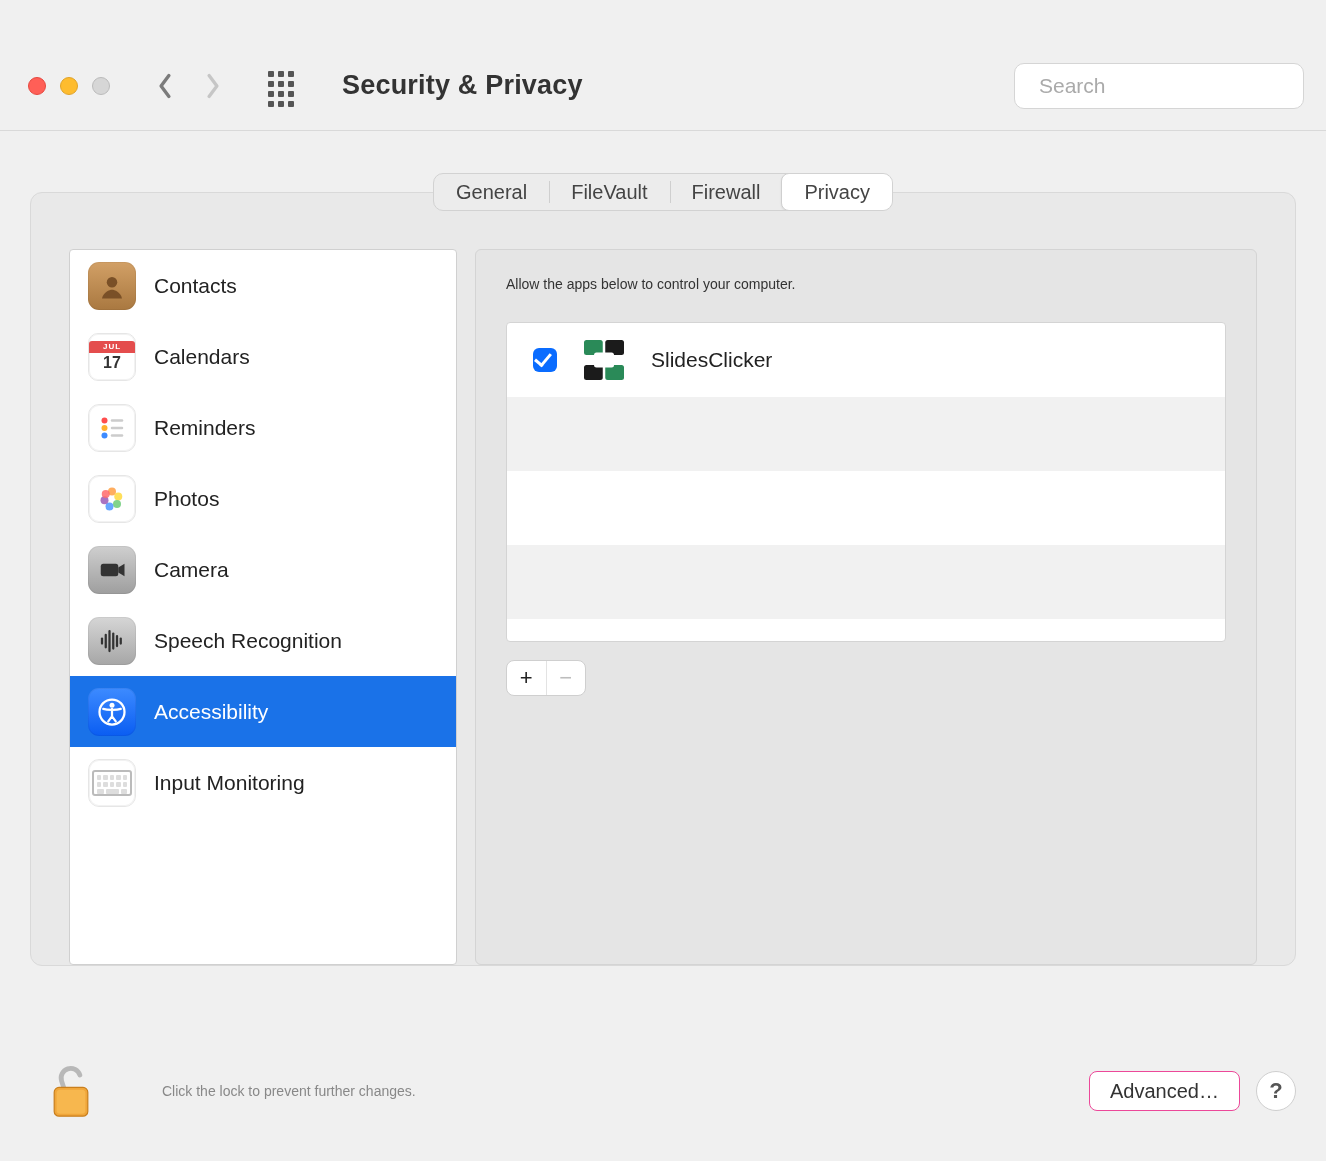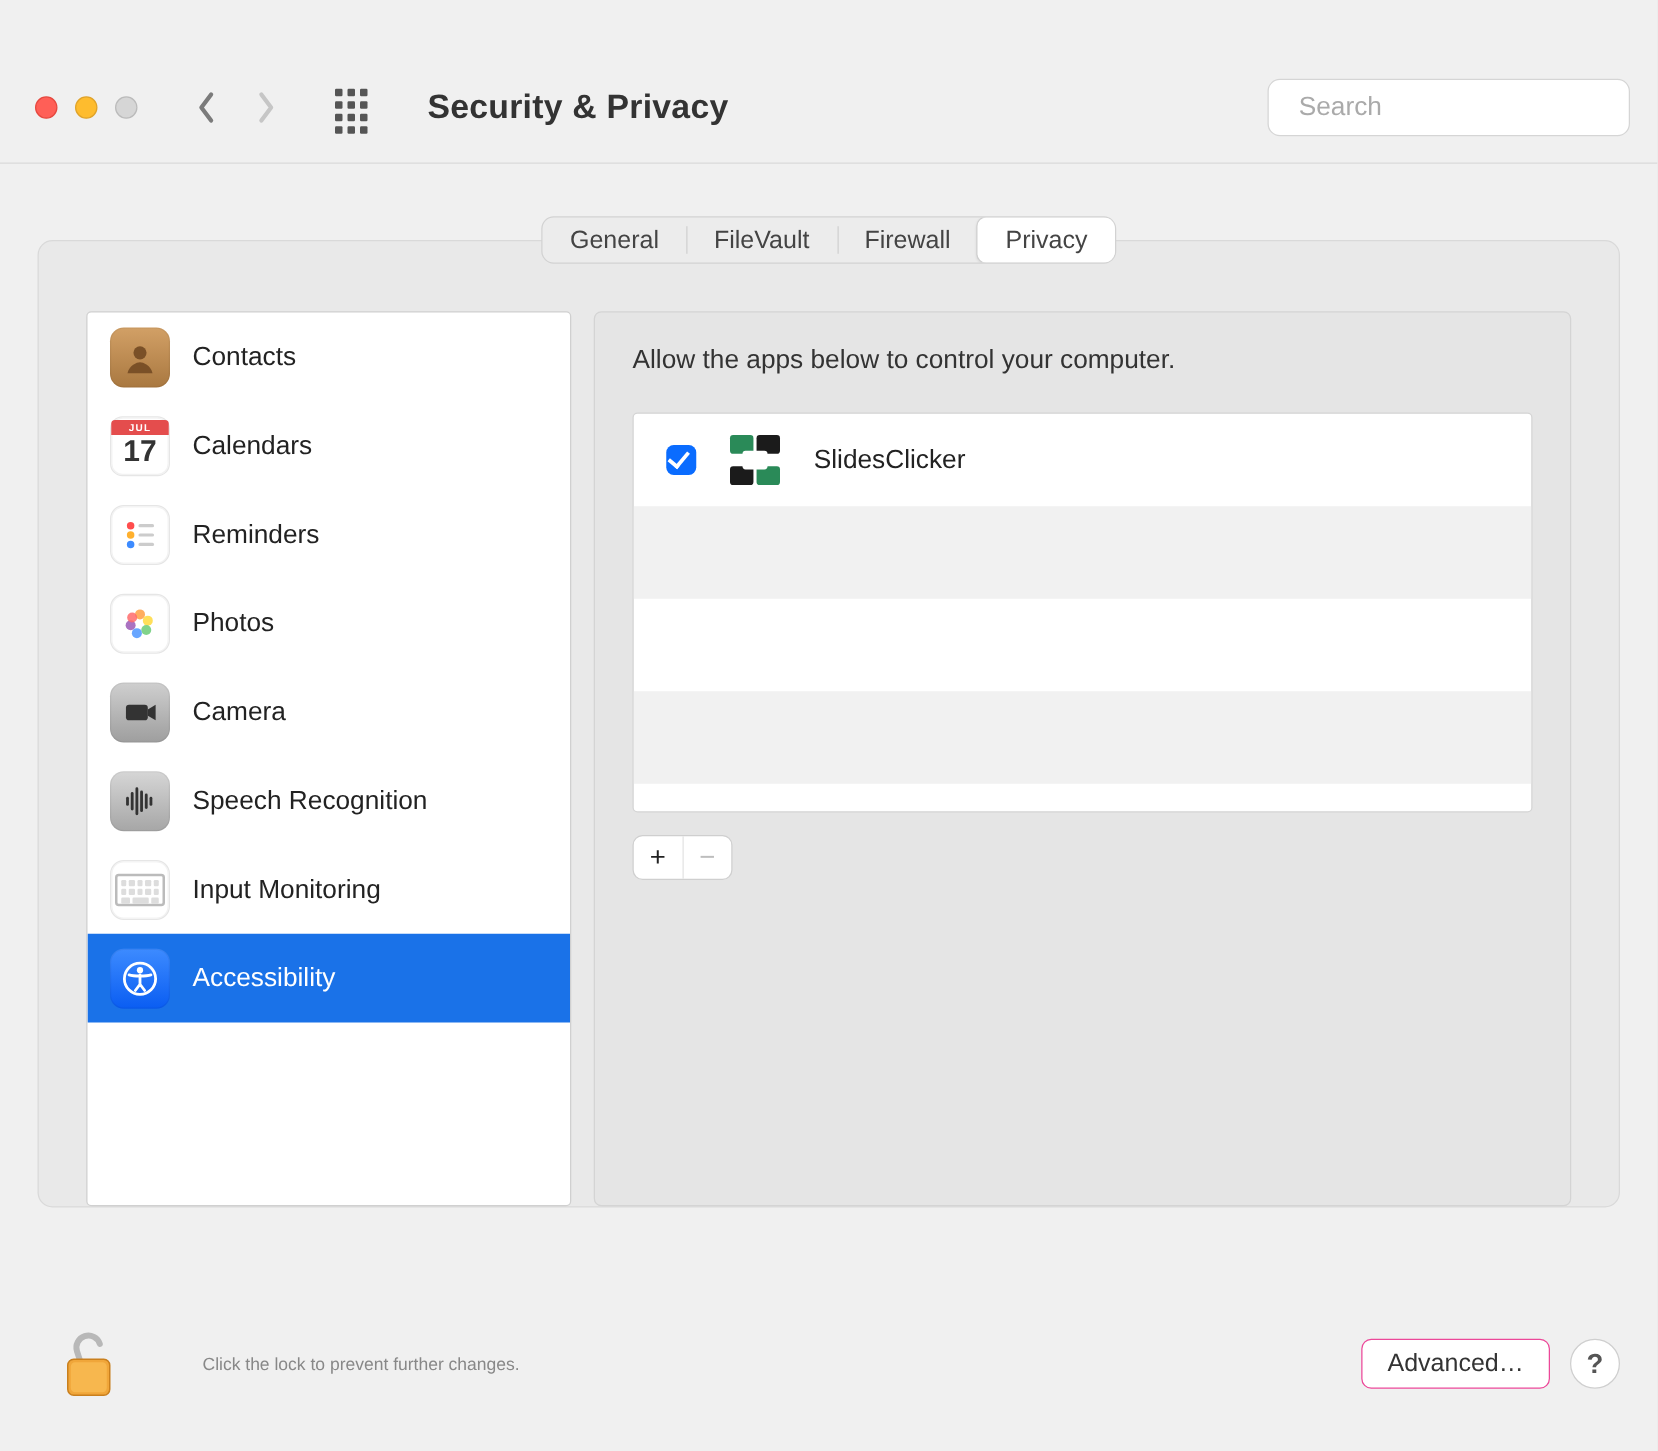--- a/index.html
+++ b/index.html
@@ -95,21 +95,21 @@
   .side-item.selected{ background:#1a72e8; color:#fff; }
   .side-icon{
     width:48px; height:48px; border-radius:11px; flex-shrink:0;
     display:flex; align-items:center; justify-content:center;
     box-shadow: inset 0 0 0 1px rgba(0,0,0,.05);
   }
   .side-icon svg{ width:30px; height:30px; }
   .icon-contacts   { background:linear-gradient(#d2a066,#a97840); }
   .icon-calendars  { background:#fff; border:1px solid #e6e6e6; flex-direction:column; padding:4px 0 0; border-radius:10px;}
   .icon-calendars .bar{ background:#e44d4d; color:#fff; font-size:8px; font-weight:700; height:12px; width:100%; border-radius:3px 3px 0 0; display:flex; justify-content:center; align-items:center; letter-spacing:1px; margin-top:-4px;}
-  .icon-calendars .num{ font-size:24px; font-weight:600; color:#333; line-height:1.2; }
+  .icon-calendars .num{ font-size:16px; font-weight:600; color:#333; line-height:1.2; }
   .icon-reminders  { background:#fff; border:1px solid #e6e6e6; }
   .icon-photos     { background:#fff; border:1px solid #e6e6e6; }
   .icon-camera     { background:linear-gradient(#cfcfcf,#9e9e9e); }
   .icon-mic        { background:linear-gradient(#cfcfcf,#9e9e9e); }
   .icon-speech     { background:linear-gradient(#d6d6d6,#a6a6a6); }
   .icon-access     { background:linear-gradient(#3d8bff,#0a5df2); }
   .icon-keyboard   { background:#fff; border:1px solid #e6e6e6; }
   .icon-keyboard .kbd{
     width:40px;height:26px;border:2px solid #bbb;border-radius:3px;
     display:flex;flex-direction:column;gap:2px;padding:3px;
@@ -118,21 +118,21 @@
   .icon-keyboard .key{flex:1;height:5px;background:#ddd;border-radius:1px;}
 
   
   .rpane{
     flex:1;
     border:1px solid #d4d4d4; border-radius:6px;
     background:#e5e5e5;
     padding:26px 30px 0;
     position:relative;
   }
-  .heading{ font-size:21px; color:#333; margin-bottom:30px; }
+  .heading{ font-size:14px; color:#333; margin-bottom:30px; }
 
   .app-list{
     background:#fff; border:1px solid #d4d4d4; border-radius:4px;
     height:320px; overflow:hidden;
   }
   .app-row{
     height:74px; display:flex; align-items:center; gap:22px; padding:0 26px;
   }
   .app-row.alt{ background:#f1f1f1; }
   .app-check{
@@ -308,20 +308,31 @@
               <line x1="10" y1="4" x2="10" y2="20"></line>
           <line x1="13" y1="6" x2="13" y2="18"></line>
               <line x1="16" y1="8" x2="16" y2="16"></line>
               <line x1="19" y1="10" x2="19" y2="14"></line>
         </g>
           </svg>
       </div>
       <span>Speech Recognition</span>
     </div>
 
+    <div class="side-item selected">
+      <div class="side-icon icon-access">
+        <svg viewBox="0 0 24 24">
+            <circle cx="12" cy="12" r="10" fill="none" stroke="#fff" stroke-width="1.8"></circle>
+            <circle cx="12" cy="6.5" r="2" fill="#fff"></circle>
+            <path d="M5 9.5c3 1 11 1 14 0M12 9.5v6M12 15.5l-3 4M12 15.5l3 4" stroke="#fff" stroke-width="1.8" stroke-linecap="round" fill="none"></path>
+          </svg>
+      </div>
+      <span>Accessibility</span>
+    </div>
+
     <div class="side-item">
       <div class="side-icon icon-keyboard">
         <div class="kbd">
           <div class="row">
               <div class="key"></div>
               <div class="key"></div>
               <div class="key"></div>
               <div class="key"></div>
               <div class="key"></div>
             </div>
@@ -333,31 +344,20 @@
               <div class="key"></div>
             </div>
           <div class="row">
               <div class="key" style="flex:2"></div>
               <div class="key" style="flex:4"></div>
               <div class="key" style="flex:2"></div>
             </div>
         </div>
       </div>
       <span>Input Monitoring</span>
-    </div>
-
-    <div class="side-item selected">
-      <div class="side-icon icon-access">
-        <svg viewBox="0 0 24 24">
-            <circle cx="12" cy="12" r="10" fill="none" stroke="#fff" stroke-width="1.8"></circle>
-            <circle cx="12" cy="6.5" r="2" fill="#fff"></circle>
-            <path d="M5 9.5c3 1 11 1 14 0M12 9.5v6M12 15.5l-3 4M12 15.5l3 4" stroke="#fff" stroke-width="1.8" stroke-linecap="round" fill="none"></path>
-          </svg>
-      </div>
-      <span>Accessibility</span>
     </div>
 
   </div>
 
   <div class="rpane">
     <div class="heading">Allow the apps below to control your computer.</div>
 
     <div class="app-list">
       <div class="app-row">
         <input type="checkbox" class="app-check" checked="" style="">

